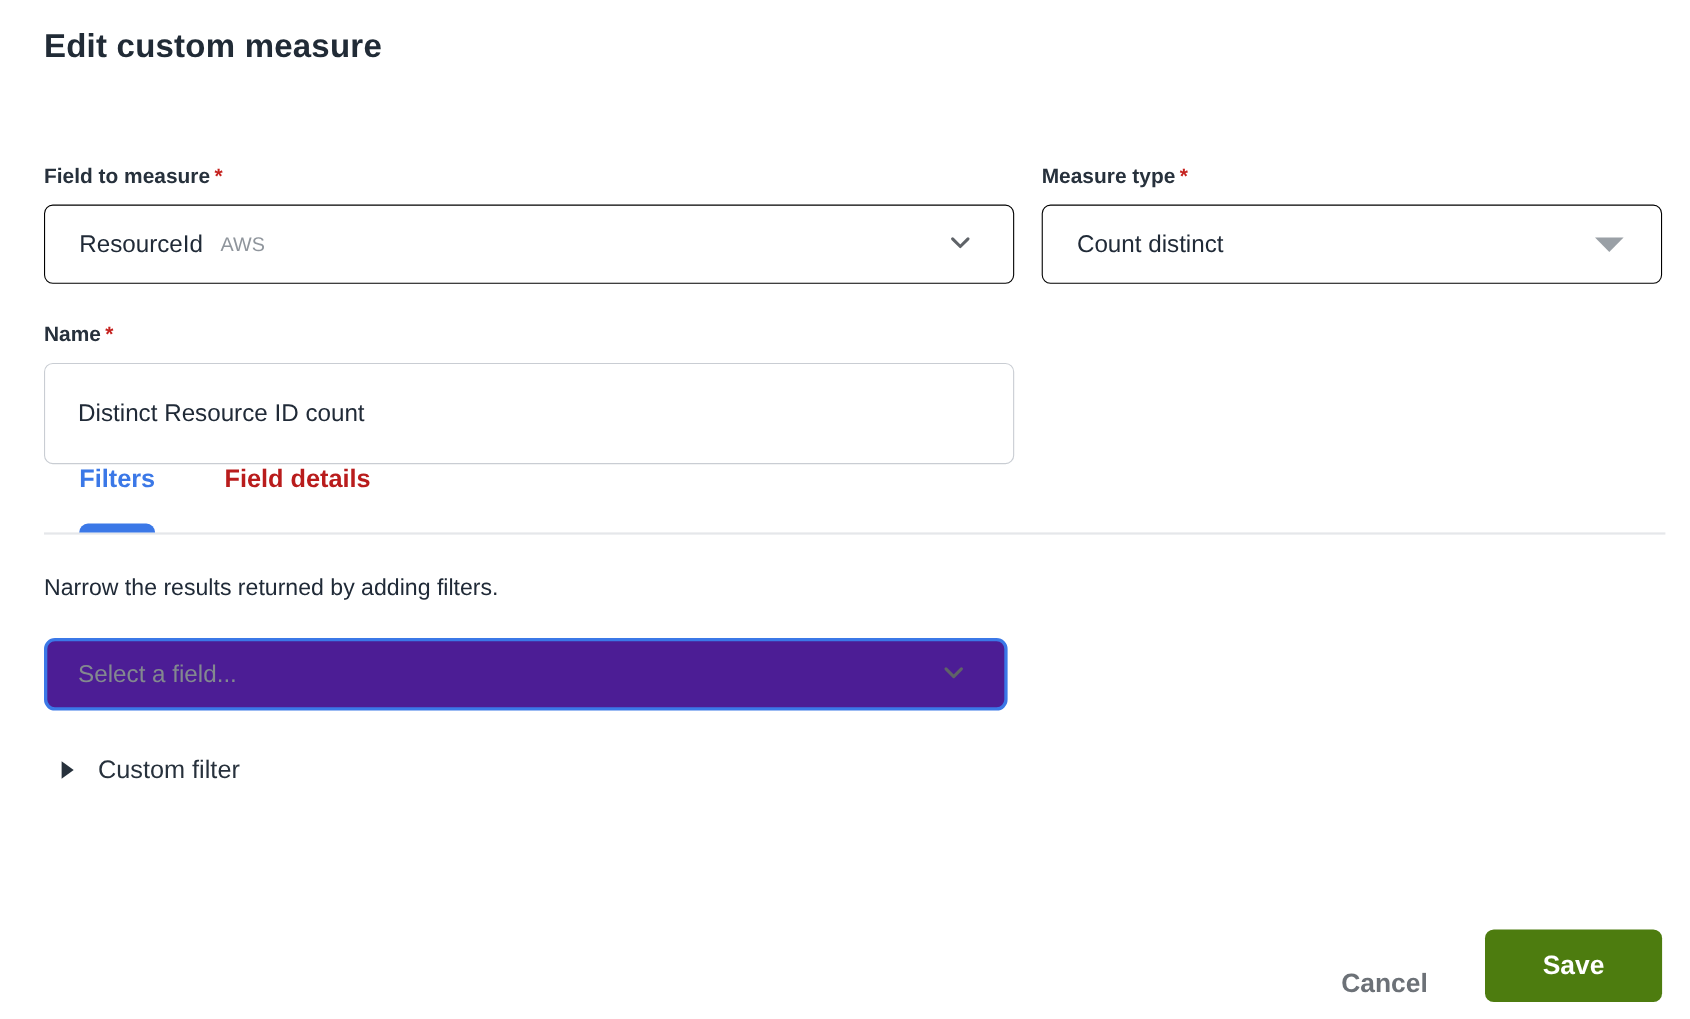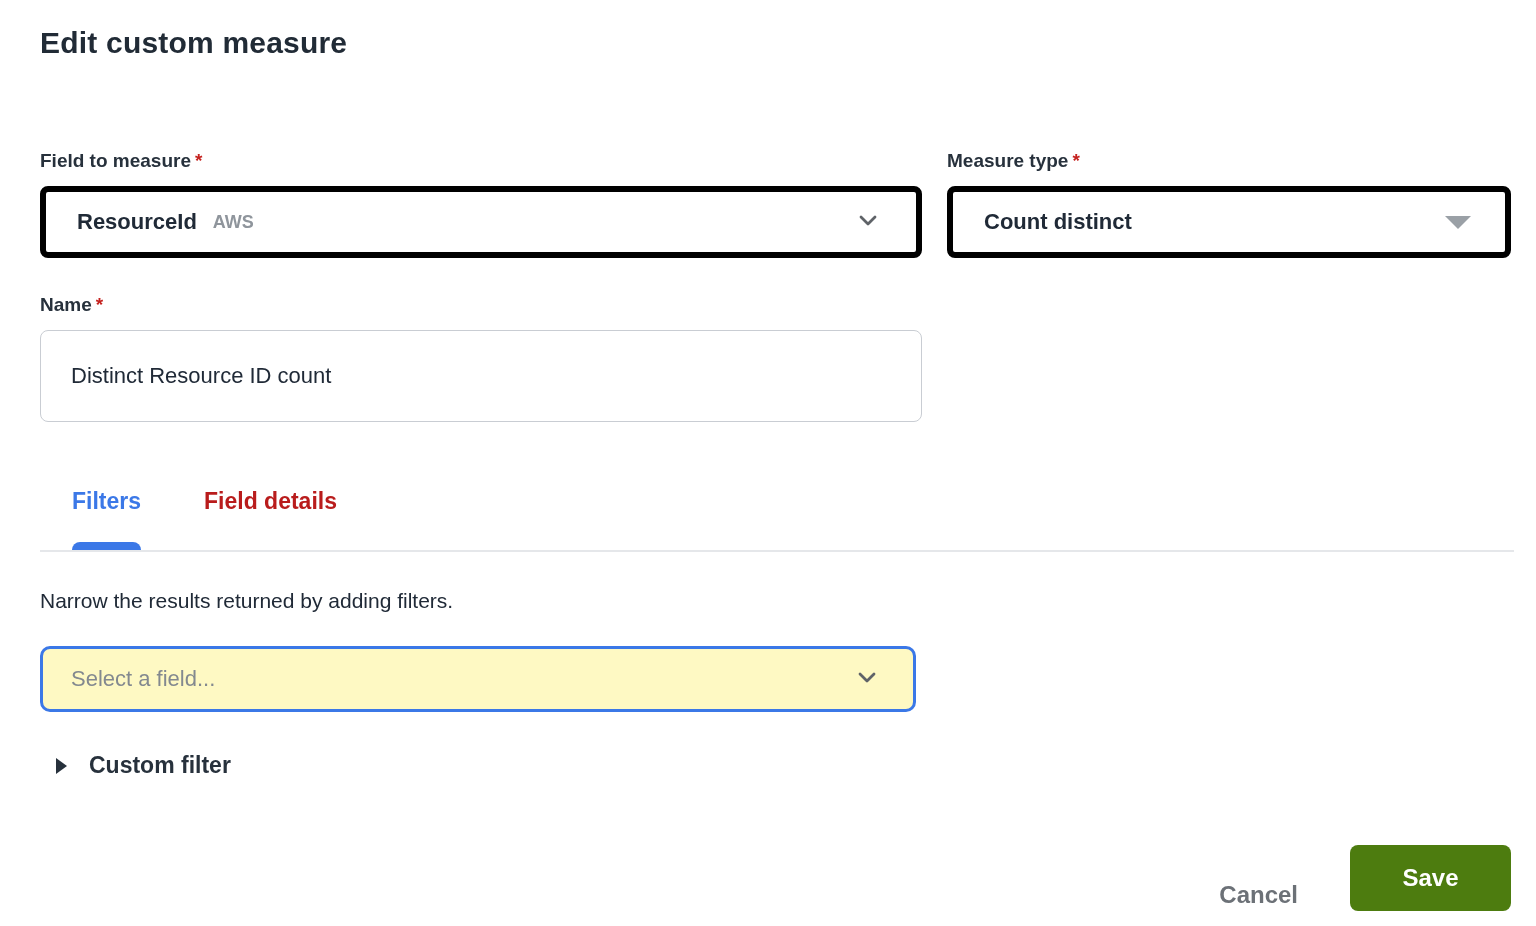--- a/index.html
+++ b/index.html
@@ -34,28 +34,27 @@
     display: block;
     font-size: 19px;
     font-weight: 600;
     color: #27313c;
     margin-bottom: 14px;
   }
   .required { color: #c5221f; margin-left: 4px; }
 
   .select-box {
     height: 72px;
-    border: 6px solid #000000;
+    border: 1px solid #000000;
     border-radius: 8px;
     background: #ffffff;
     display: flex;
     align-items: center;
     padding: 0 34px 0 31px;
     cursor: pointer;
-    font-weight: bold;
   }
   .select-value { font-size: 22px; color: #202a37; }
   .select-badge { font-size: 18px; color: #8f959c; margin-left: 16px; }
 
   .chevron-icon { margin-left: auto; flex: none; }
 
   .caret-down {
     margin-left: auto;
     width: 0; height: 0;
     border-left: 13px solid transparent;
@@ -70,21 +69,20 @@
     border: 1px solid #c9cdd3;
     border-radius: 8px;
     padding: 0 30px;
     font-family: "Liberation Sans", sans-serif;
     font-size: 22px;
     color: #202a37;
     outline: none;
   }
 
   .tabs {
-    margin-top: 66px;
     padding-left: 32px;
     display: flex;
     gap: 63px;
   }
   .tab {
     font-size: 23px;
     font-weight: 600;
     color: #b91c1c;
     padding-bottom: 35px;
     position: relative;
@@ -109,21 +107,21 @@
     font-size: 21px;
     color: #202a37;
   }
 
   .field-select {
     margin-top: 33px;
     width: 876px;
     height: 66px;
     border: 3px solid #3b78e7;
     border-radius: 10px;
-    background: #fef9c3;
+    background: #4c1d95;
     display: flex;
     align-items: center;
     padding: 0 32px 0 28px;
     cursor: pointer;
   }
   .placeholder-text { font-size: 22px; color: #83898f; }
 
   .custom-filter {
     margin-top: 40px;
     display: flex;
@@ -135,21 +133,21 @@
   }
   .triangle-right {
     width: 0; height: 0;
     border-top: 8px solid transparent;
     border-bottom: 8px solid transparent;
     border-left: 11px solid #27313c;
     flex: none;
   }
   .custom-filter-label {
     font-size: 23px;
-    font-weight: 700;
+    font-weight: 400;
     color: #27313c;
   }
 
   .footer {
     position: absolute;
     right: 25px;
     bottom: 15px;
     display: flex;
     align-items: center;
   }

